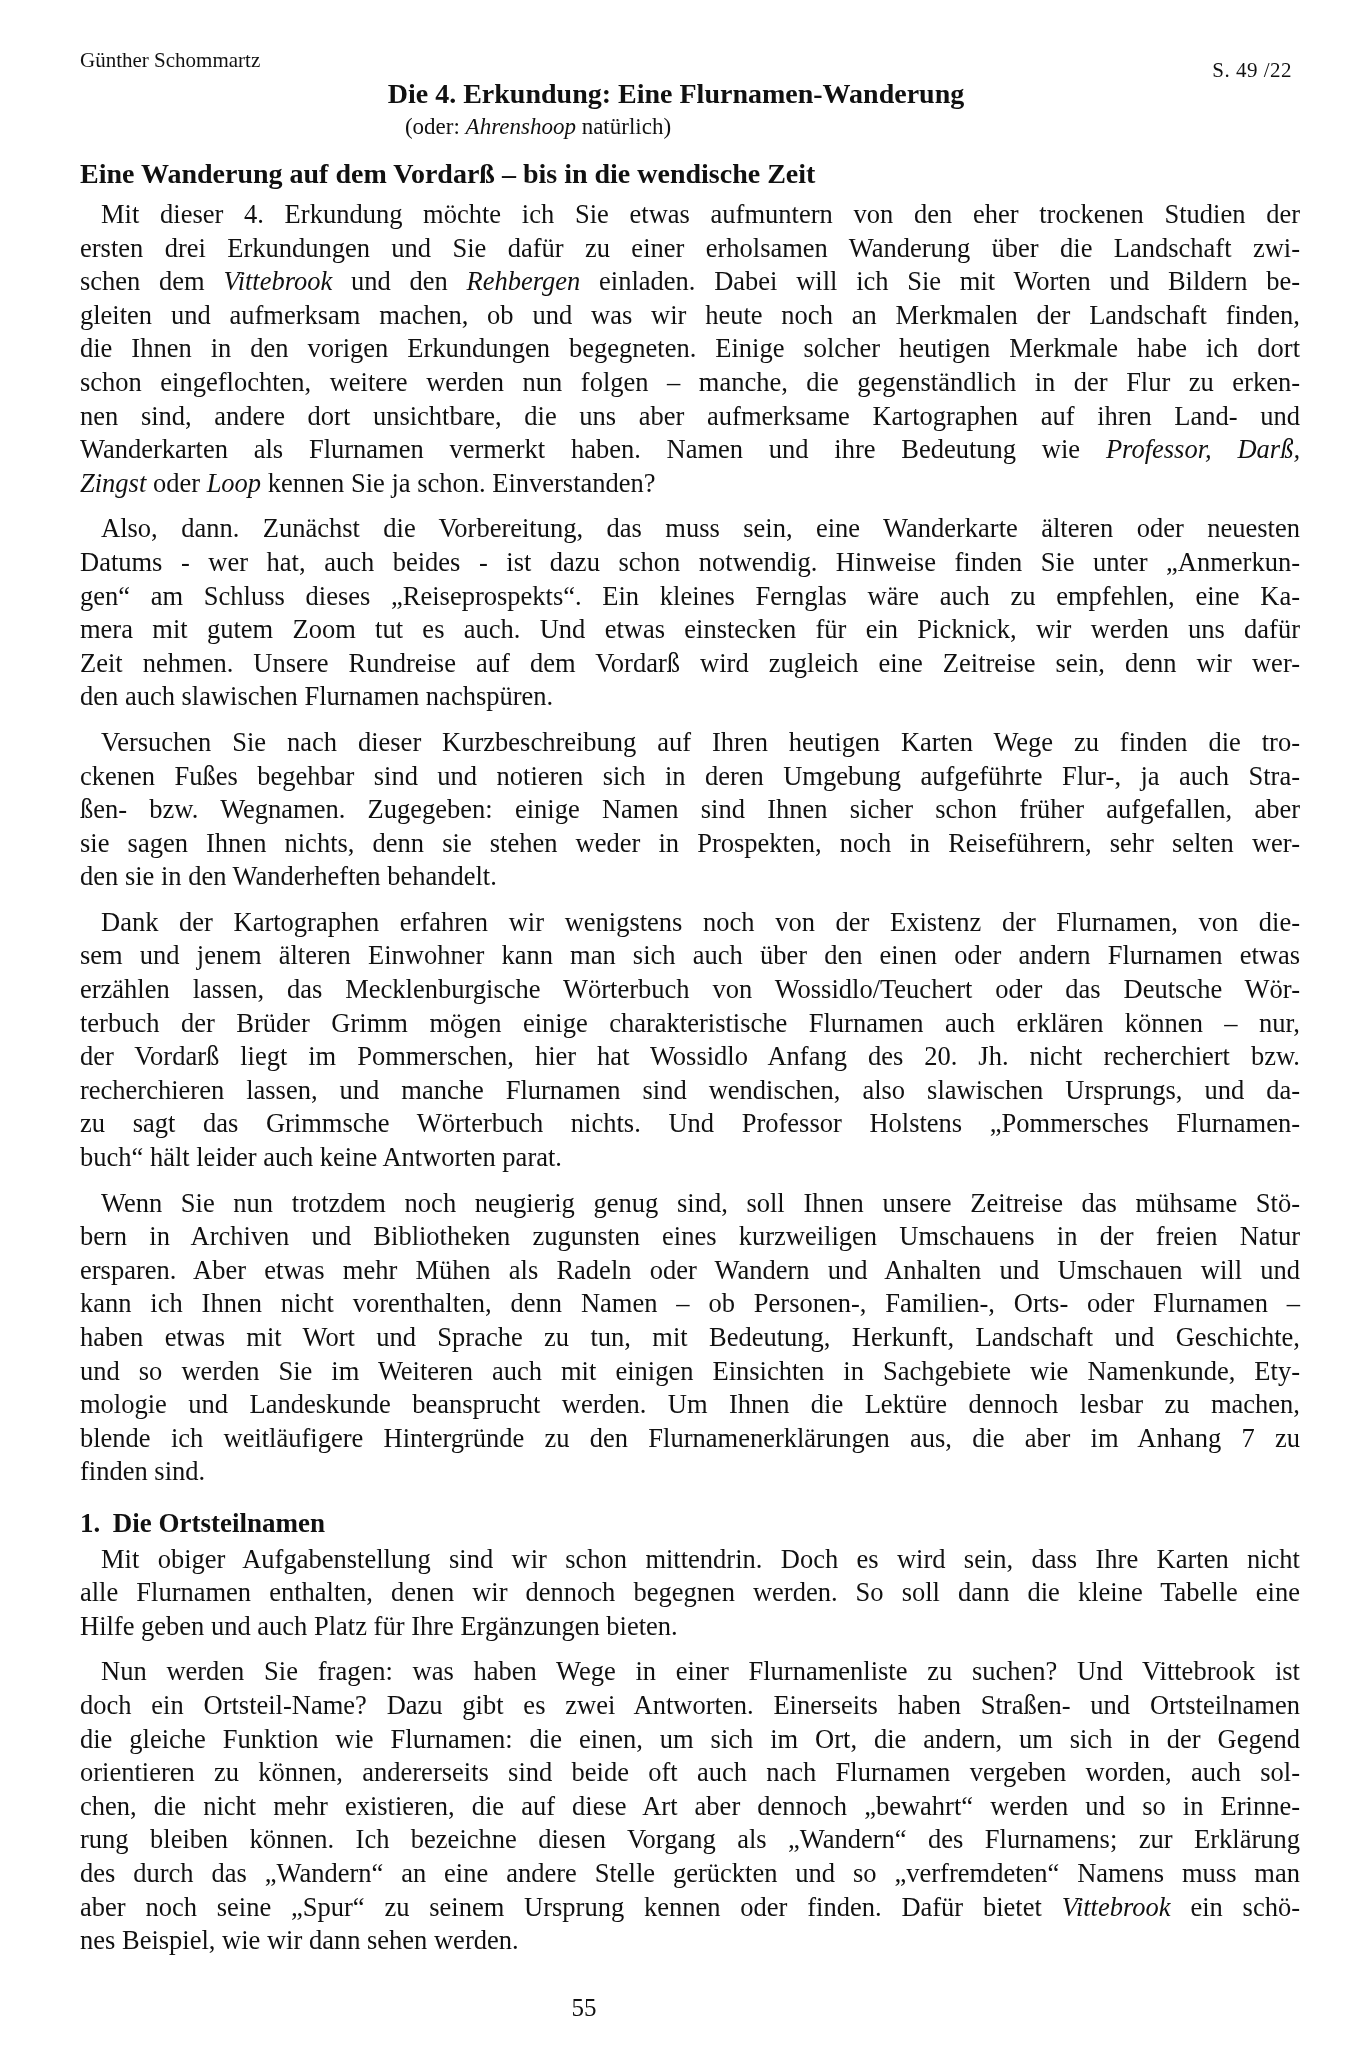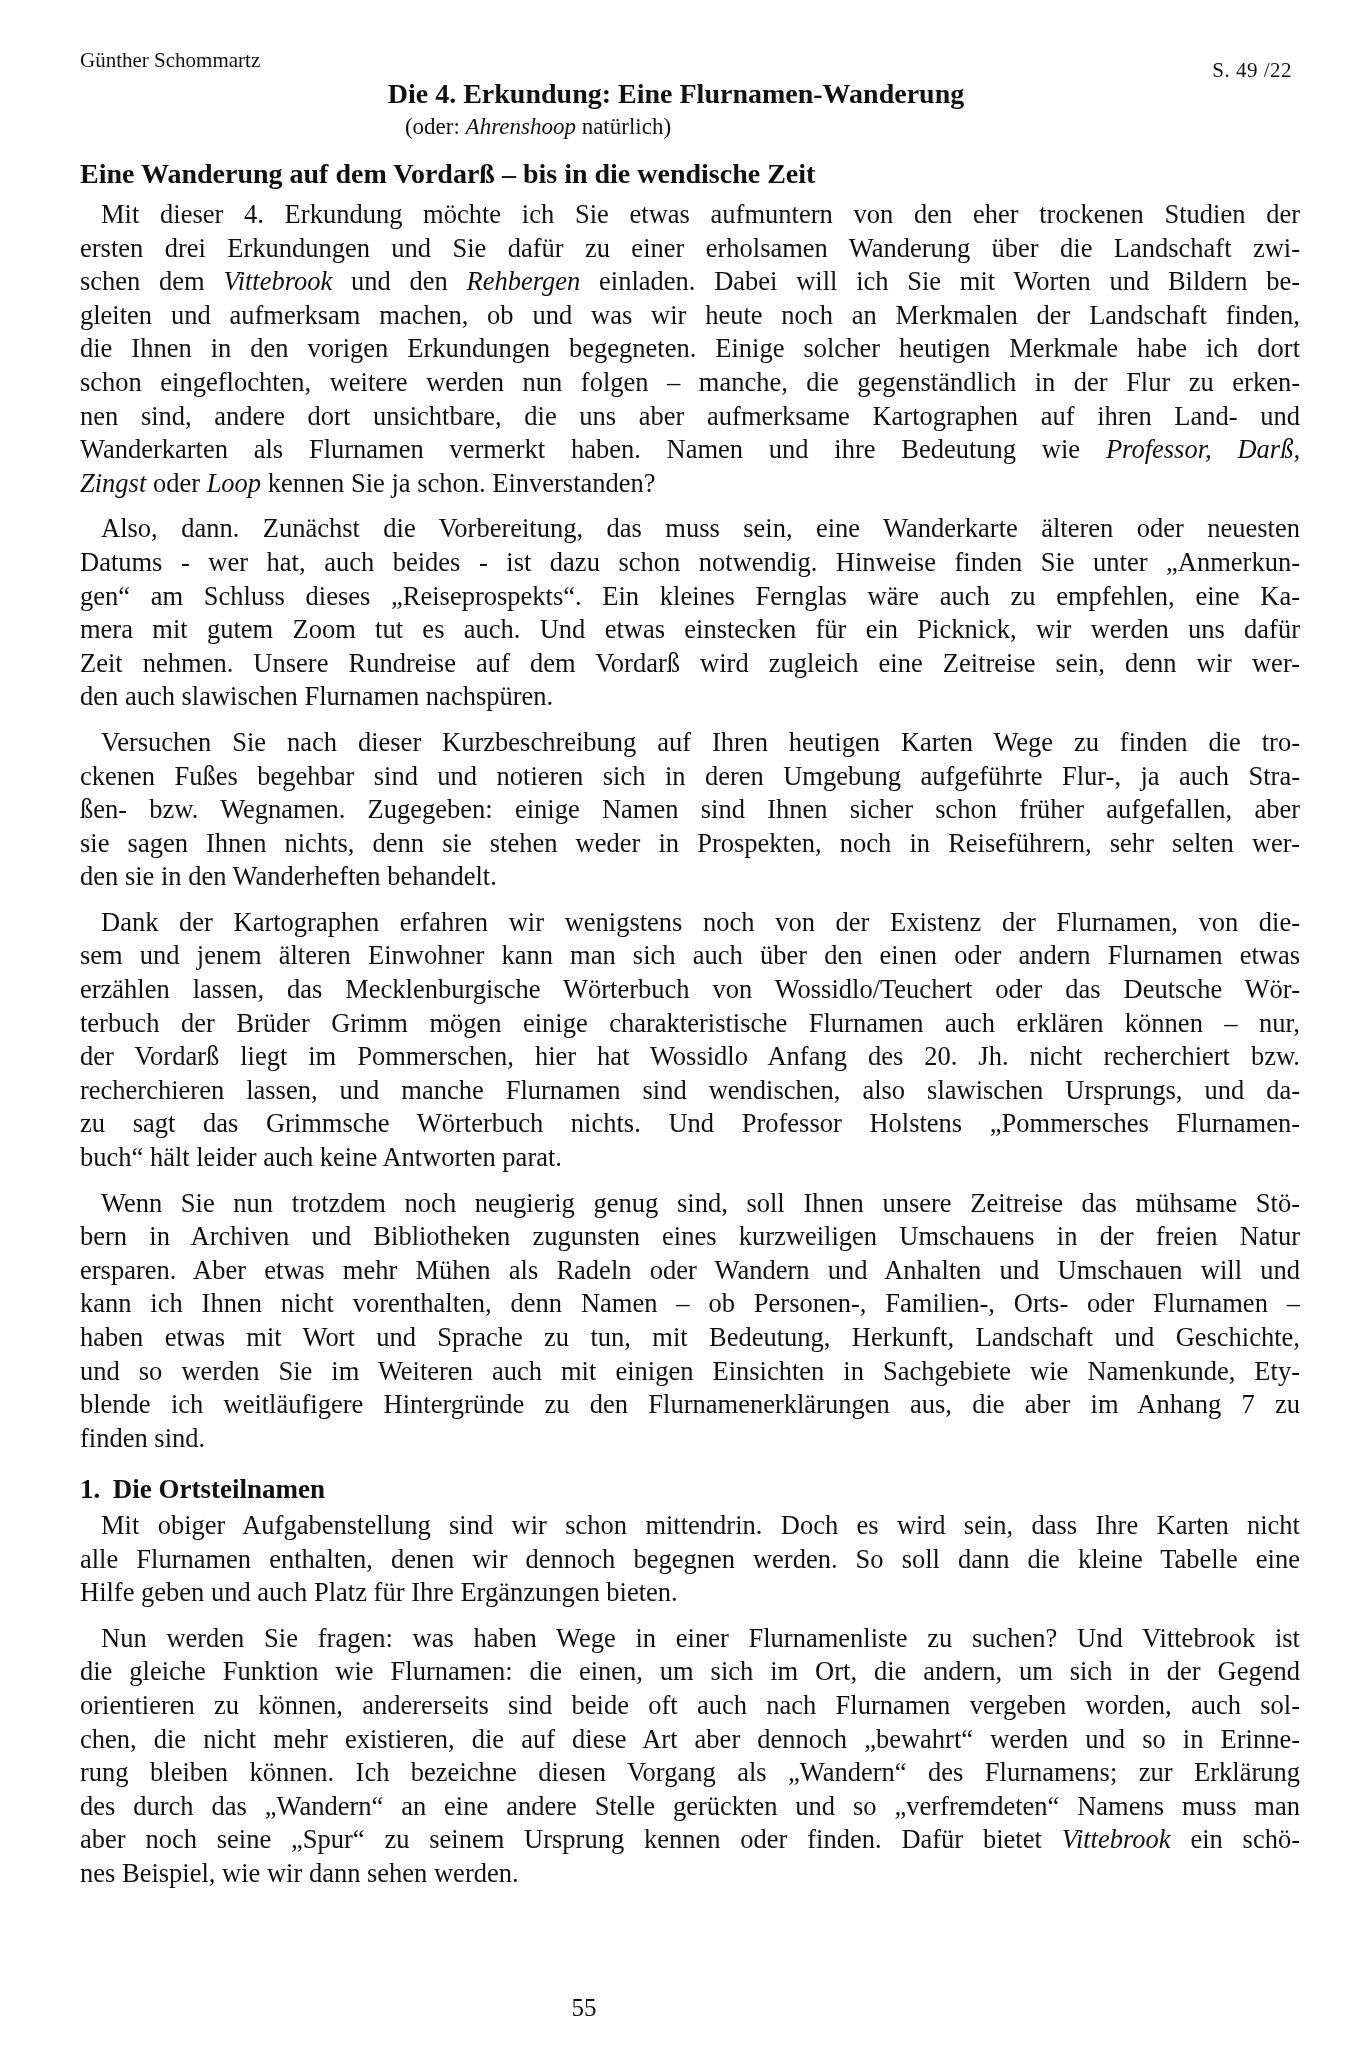--- a/index.html
+++ b/index.html
@@ -76,37 +76,39 @@
         <span class="line last">buch“ hält leider auch keine Antworten parat.</span>
       </div>
     <div class="gap"></div>
     <div class="para">
         <span class="line first">Wenn Sie nun trotzdem noch neugierig genug sind, soll Ihnen unsere Zeitreise das mühsame Stö-</span>
         <span class="line">bern in Archiven und Bibliotheken zugunsten eines kurzweiligen Umschauens in der freien Natur</span>
         <span class="line">ersparen. Aber etwas mehr Mühen als Radeln oder Wandern und Anhalten und Umschauen will und</span>
         <span class="line">kann ich Ihnen nicht vorenthalten, denn Namen – ob Personen-, Familien-, Orts- oder Flurnamen –</span>
         <span class="line">haben etwas mit Wort und Sprache zu tun, mit Bedeutung, Herkunft, Landschaft und Geschichte,</span>
         <span class="line">und so werden Sie im Weiteren auch mit einigen Einsichten in Sachgebiete wie Namenkunde, Ety-</span>
+        <span class="line">mologie und Landeskunde beansprucht werden. Um Ihnen die Lektüre dennoch lesbar zu machen,</span>
         <span class="line">blende ich weitläufigere Hintergründe zu den Flurnamenerklärungen aus, die aber im Anhang 7 zu</span>
         <span class="line last">finden sind.</span>
       </div>
 
     <div class="h2">
       <span class="num">1.</span>
       <span>Die Ortsteilnamen</span>
     </div>
 
     <div class="para">
         <span class="line first">Mit obiger Aufgabenstellung sind wir schon mittendrin. Doch es wird sein, dass Ihre Karten nicht</span>
         <span class="line">alle Flurnamen enthalten, denen wir dennoch begegnen werden. So soll dann die kleine Tabelle eine</span>
         <span class="line last">Hilfe geben und auch Platz für Ihre Ergänzungen bieten.</span>
       </div>
     <div class="gap"></div>
     <div class="para">
         <span class="line first">Nun werden Sie fragen: was haben Wege in einer Flurnamenliste zu suchen? Und Vittebrook ist</span>
+        <span class="line">doch ein Ortsteil-Name? Dazu gibt es zwei Antworten. Einerseits haben Straßen- und Ortsteilnamen</span>
         <span class="line">die gleiche Funktion wie Flurnamen: die einen, um sich im Ort, die andern, um sich in der Gegend</span>
         <span class="line">orientieren zu können, andererseits sind beide oft auch nach Flurnamen vergeben worden, auch sol-</span>
         <span class="line">chen, die nicht mehr existieren, die auf diese Art aber dennoch „bewahrt“ werden und so in Erinne-</span>
         <span class="line">rung bleiben können. Ich bezeichne diesen Vorgang als „Wandern“ des Flurnamens; zur Erklärung</span>
         <span class="line">des durch das „Wandern“ an eine andere Stelle gerückten und so „verfremdeten“ Namens muss man</span>
         <span class="line">aber noch seine „Spur“ zu seinem Ursprung kennen oder finden. Dafür bietet <i>Vittebrook</i> ein schö-</span>
         <span class="line last">nes Beispiel, wie wir dann sehen werden.</span>
       </div>
   </div>
 

